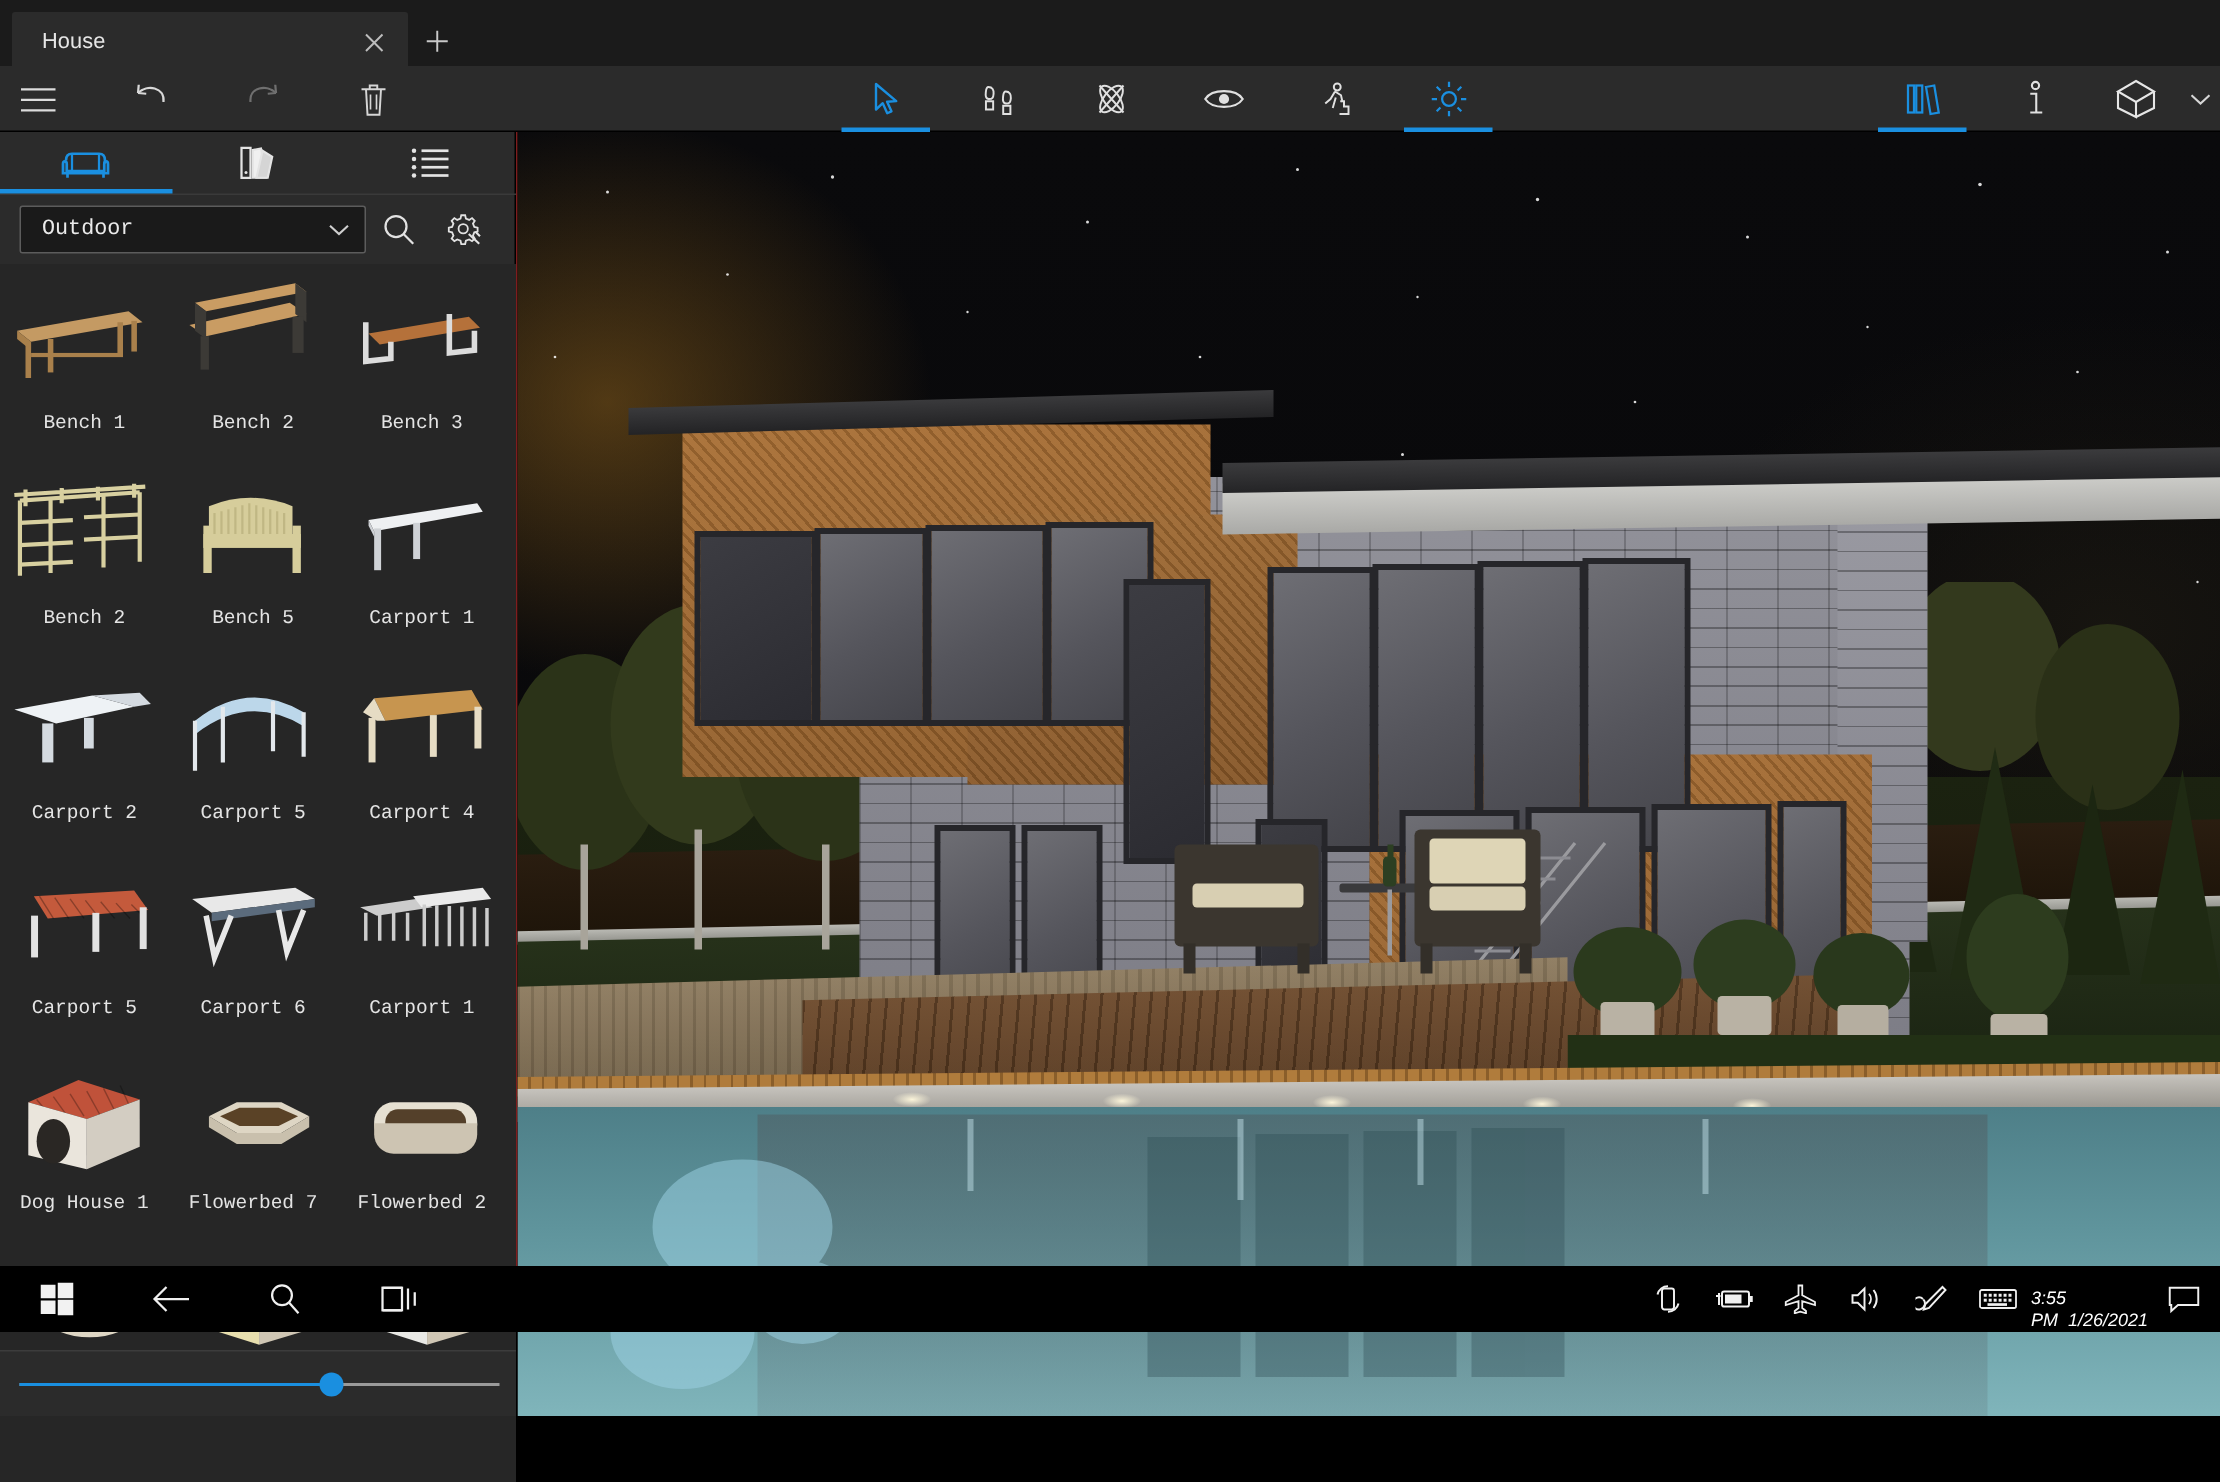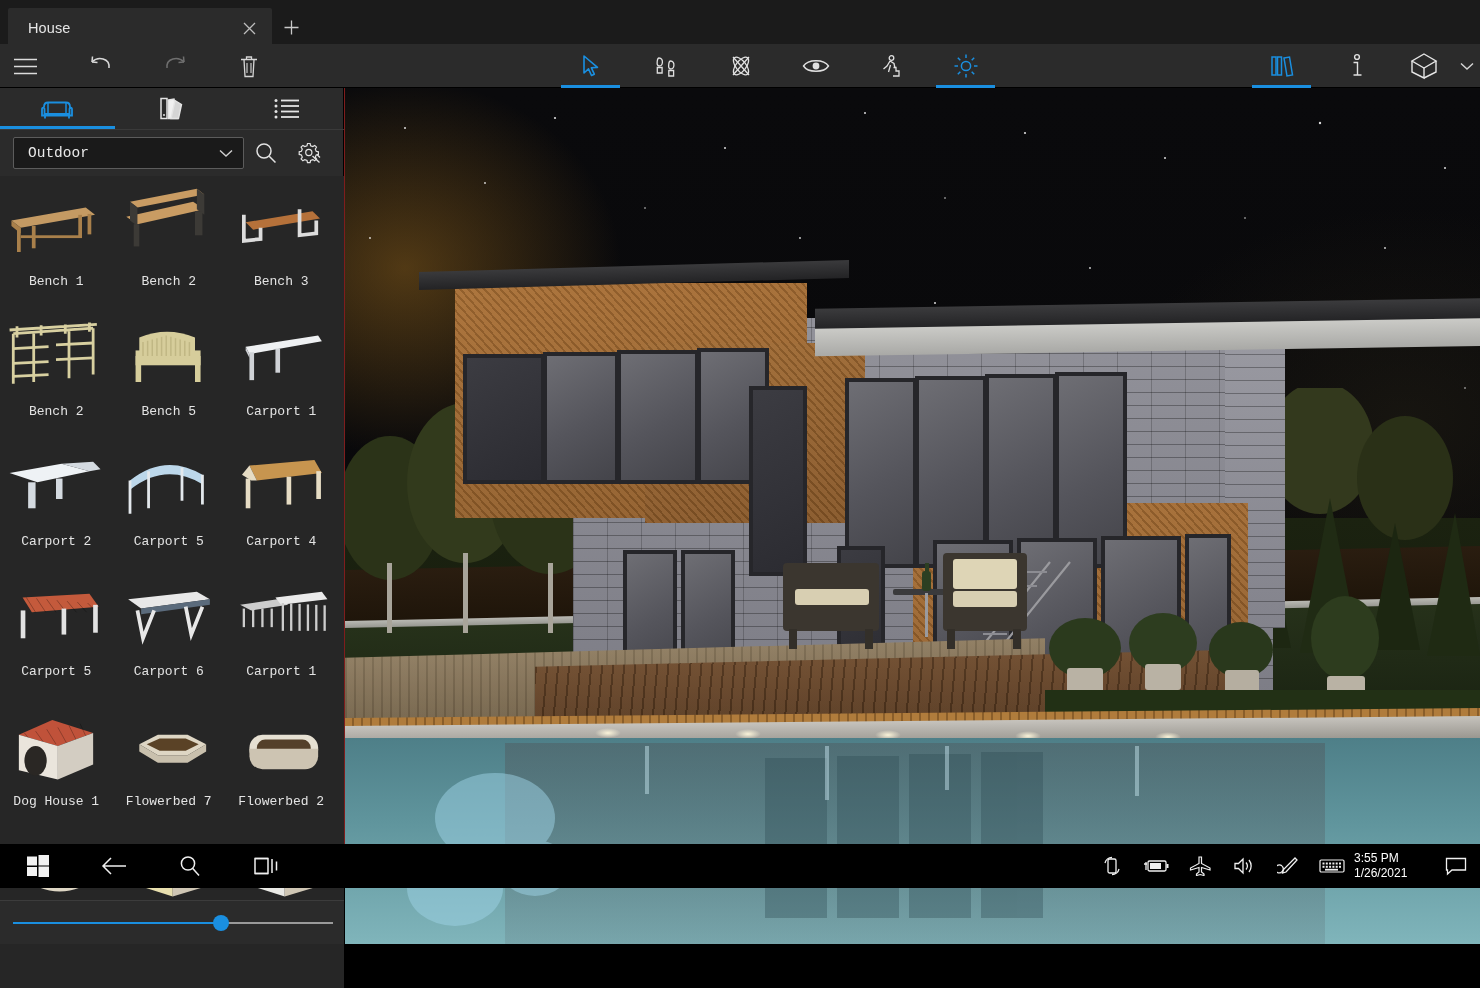--- a/index.html
+++ b/index.html
@@ -276,22 +276,22 @@
   .tk-btn {
     width: 76px; height: 44px; display: flex; align-items: center; justify-content: center;
     cursor: pointer;
   }
   .tk-right { position: absolute; right: 0; top: 0; height: 44px; display: flex; align-items: center; }
   .tk-ico {
     width: 44px; height: 44px; display: flex; align-items: center; justify-content: center;
     cursor: pointer;
   }
   .tk-clock {
-    width: 78px; height: 44px; display: flex; flex-direction: column;
-    align-items: flex-start; justify-content: center; cursor: pointer;
+    width: 78px; height: 44px; display: flex; flex-direction: row;
+    align-items: flex-end; justify-content: center; cursor: pointer; font-style: italic;
   }
   .tk-clock span { color: #fff; font-size: 12px; line-height: 15px; }
   .tk-notif { width: 48px; height: 44px; display: flex; align-items: center; justify-content: center; cursor: pointer; }
 </style>
 </head>
 <body>
 
 <div class="app">
 
   <div class="tabbar">

